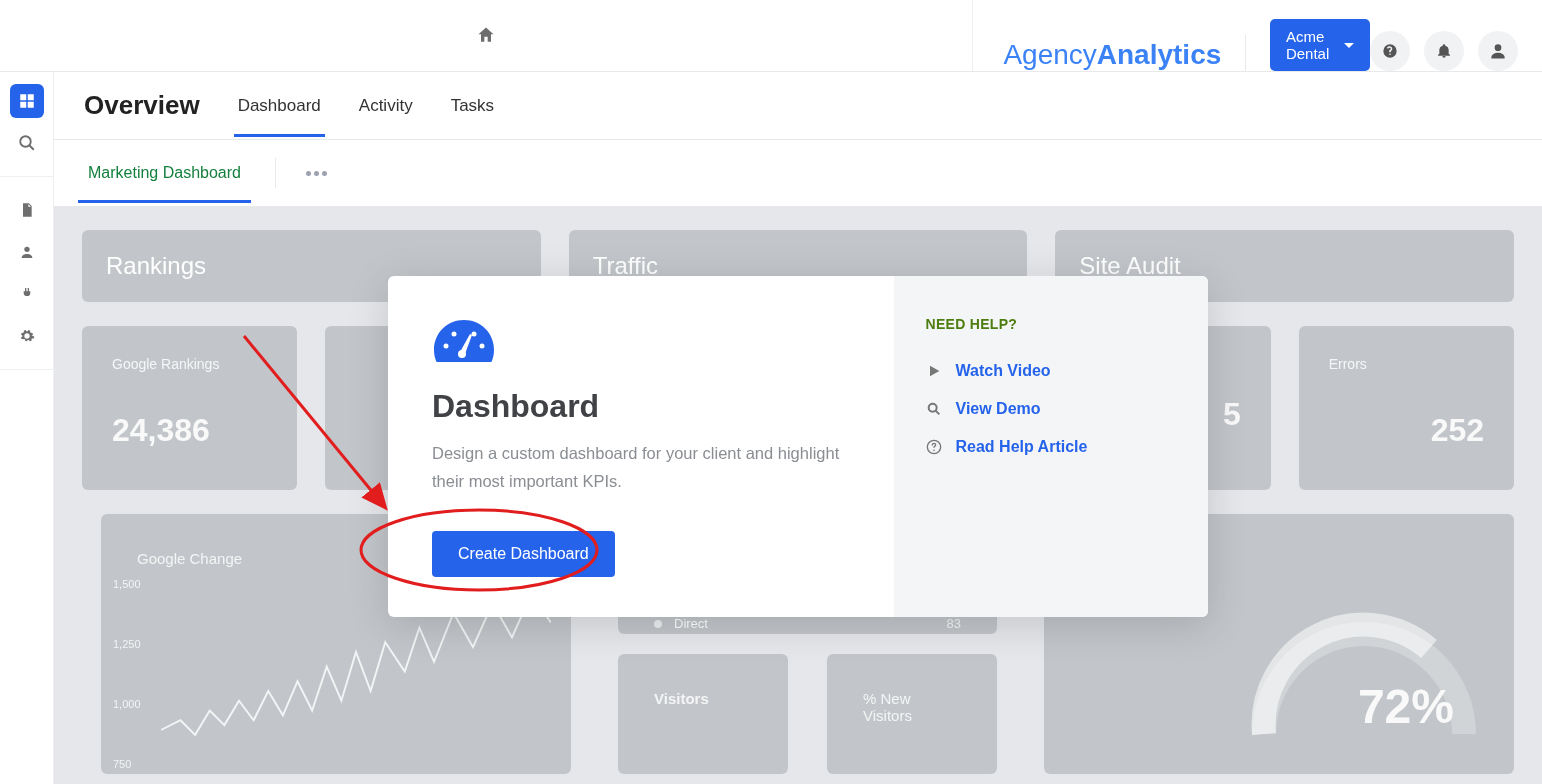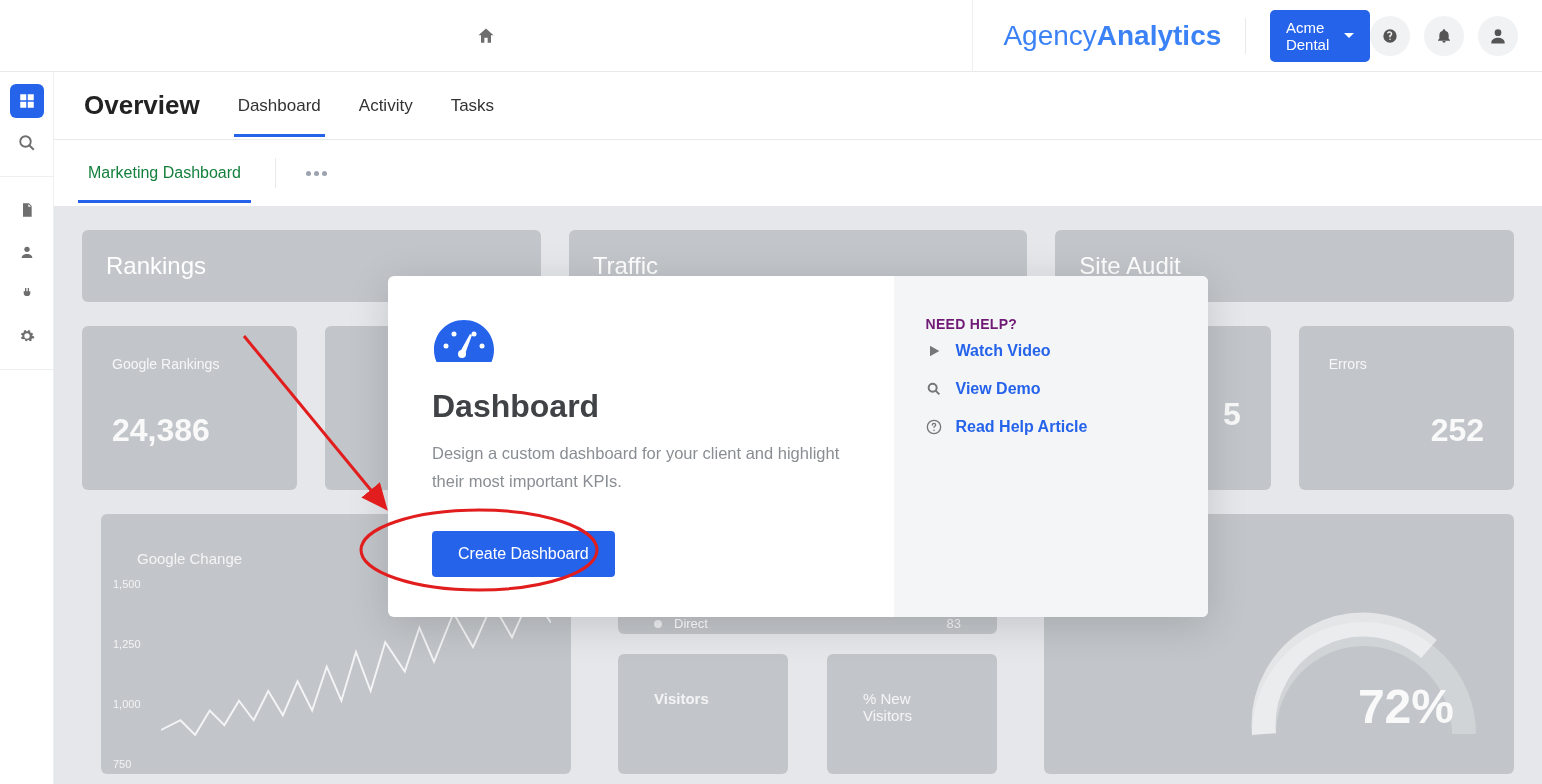--- a/index.html
+++ b/index.html
@@ -9,21 +9,21 @@
     --gray-bg:#E5E7EB;
     --sidebar-border:#EDEFF1;
     --muted-text:#C8CCD0;
     --header-border:#E7E9EB;
     --icon-gray:#6E6E6E;
   }
   *{box-sizing:border-box;}
   body{margin:0;font-family: -apple-system, "Helvetica Neue", Arial, sans-serif; color:#222; background:#fff;}
   
   
-  .topbar{display:flex;align-items:center;height:72px;border-bottom:1px solid var(--header-border);}
+  .topbar{display:flex;align-items:flex-end;height:72px;border-bottom:1px solid var(--header-border);}
   .sidebar-col{width:54px;display:flex;flex-direction:column;align-items:center;border-right:1px solid var(--sidebar-border);}
   .sidebar-top{height:72px;display:flex;align-items:center;justify-content:center;width:100%;}
   .home-icon{color:var(--icon-gray);}
   .logo{display:flex;align-items:center;padding-left:30px;}
   .logo-agency{color:var(--blue-light);font-weight:300;font-size:28px;}
   .logo-analytics{color:var(--blue-light);font-weight:700;font-size:28px;}
   .vsep{width:1px;height:36px;background:var(--header-border);margin:0 24px;}
   .client-btn{background:var(--blue);color:#fff;border-radius:5px;padding:9px 16px;display:flex;align-items:center;gap:12px;cursor:pointer;font-size:15px;font-weight:500;}
   .caret-down{width:0;height:0;border-left:5px solid transparent;border-right:5px solid transparent;border-top:5px solid #fff;}
   .top-spacer{flex:1;}
@@ -73,21 +73,21 @@
   .gauge-value{position:absolute;right:60px;bottom:40px;font-size:48px;font-weight:700;color:#fff;opacity:.9;}
   
   
   .modal{position:absolute;top:70px;left:calc(50% - 410px);width:820px;background:#fff;border-radius:6px;box-shadow:0 8px 40px rgba(0,0,0,0.15);display:flex;overflow:hidden;z-index:10;}
   .modal-left{flex:1.25;padding:40px 44px;}
   .modal-right{flex:.75;background:#F4F5F6;padding:40px 32px;}
   .gauge-icon{color:var(--blue);margin-bottom:18px;}
   .modal-title{font-size:32px;font-weight:700;color:#404246;margin:0 0 14px 0;}
   .modal-desc{font-size:16.5px;color:#8A8E93;line-height:1.7;margin:0 0 36px 0;}
   .modal-btn{background:var(--blue);color:#fff;border:none;padding:14px 26px;font-size:16px;border-radius:4px;cursor:pointer;font-weight:500;}
-  .help-title{font-size:14px;font-weight:700;color:#701a75;letter-spacing:.3px;}
+  .help-title{font-size:14px;font-weight:700;color:#4d7c0f;letter-spacing:.3px;margin-bottom:20px;}
   .help-link{display:flex;align-items:center;gap:14px;padding:10px 0;font-size:16px;color:var(--blue);font-weight:600;cursor:pointer;}
   .help-link svg{color:#777;flex-shrink:0;}
   
   .annotation-arrow{position:absolute;top:120px;left:180px;z-index:20;pointer-events:none;}
   .annotation-ellipse{position:absolute;top:300px;left:300px;z-index:20;pointer-events:none;}
 </style>
 </head>
 <body>
 
 <div class="topbar">

